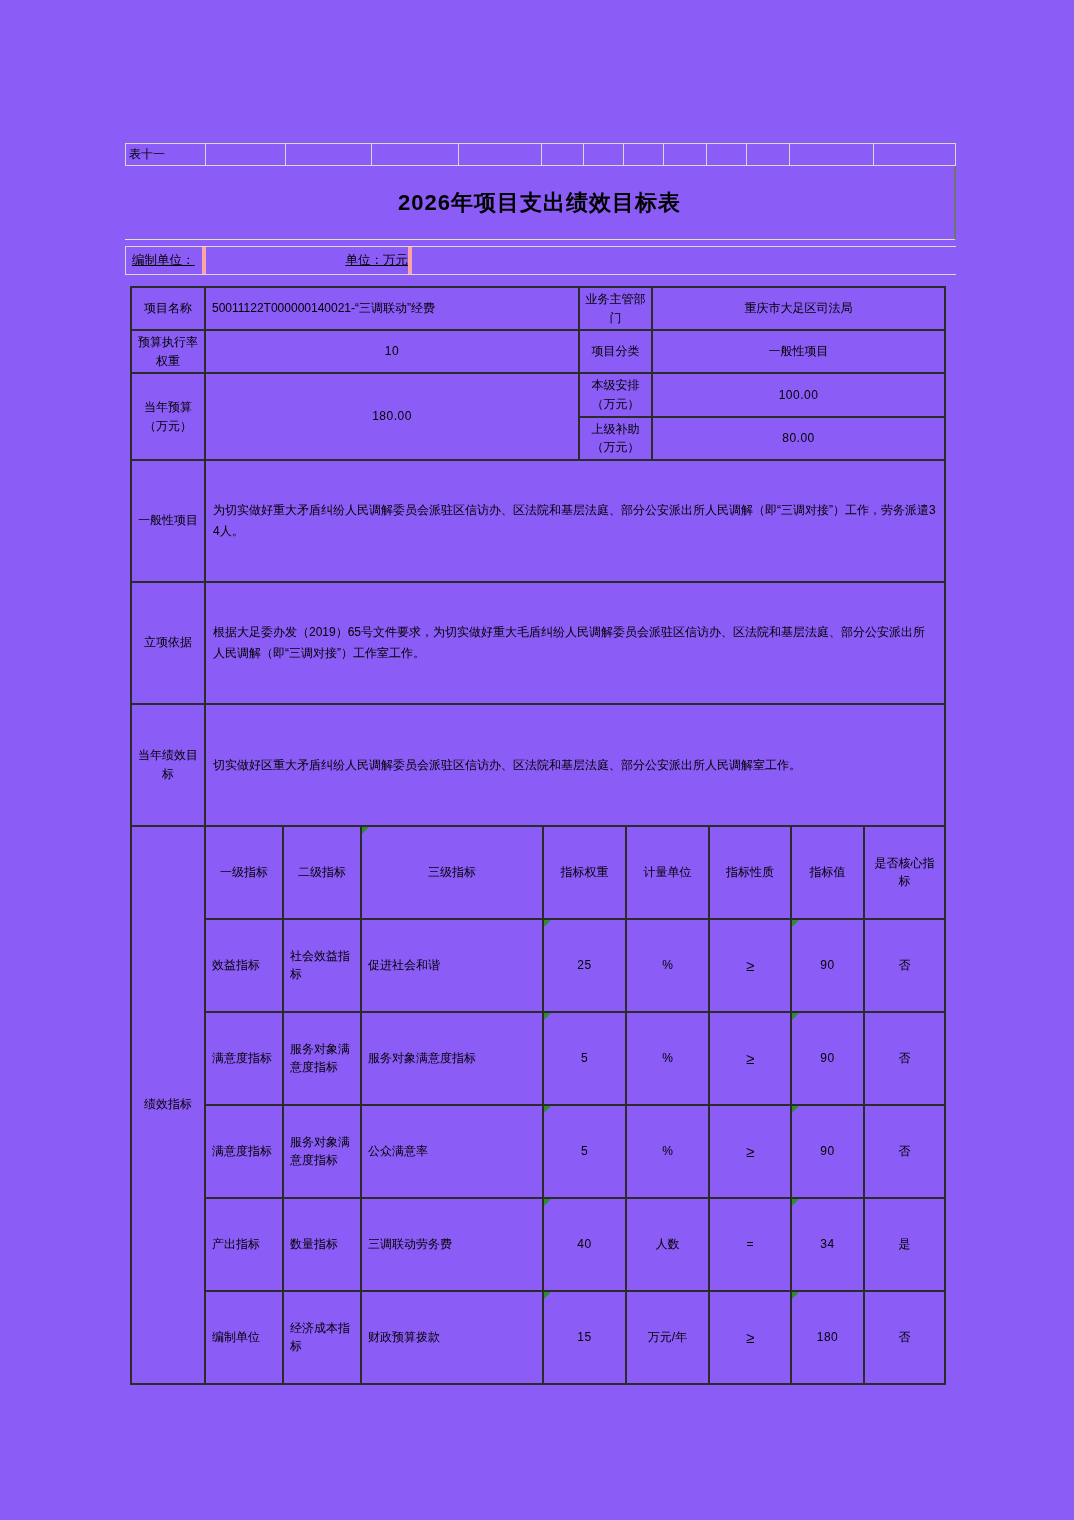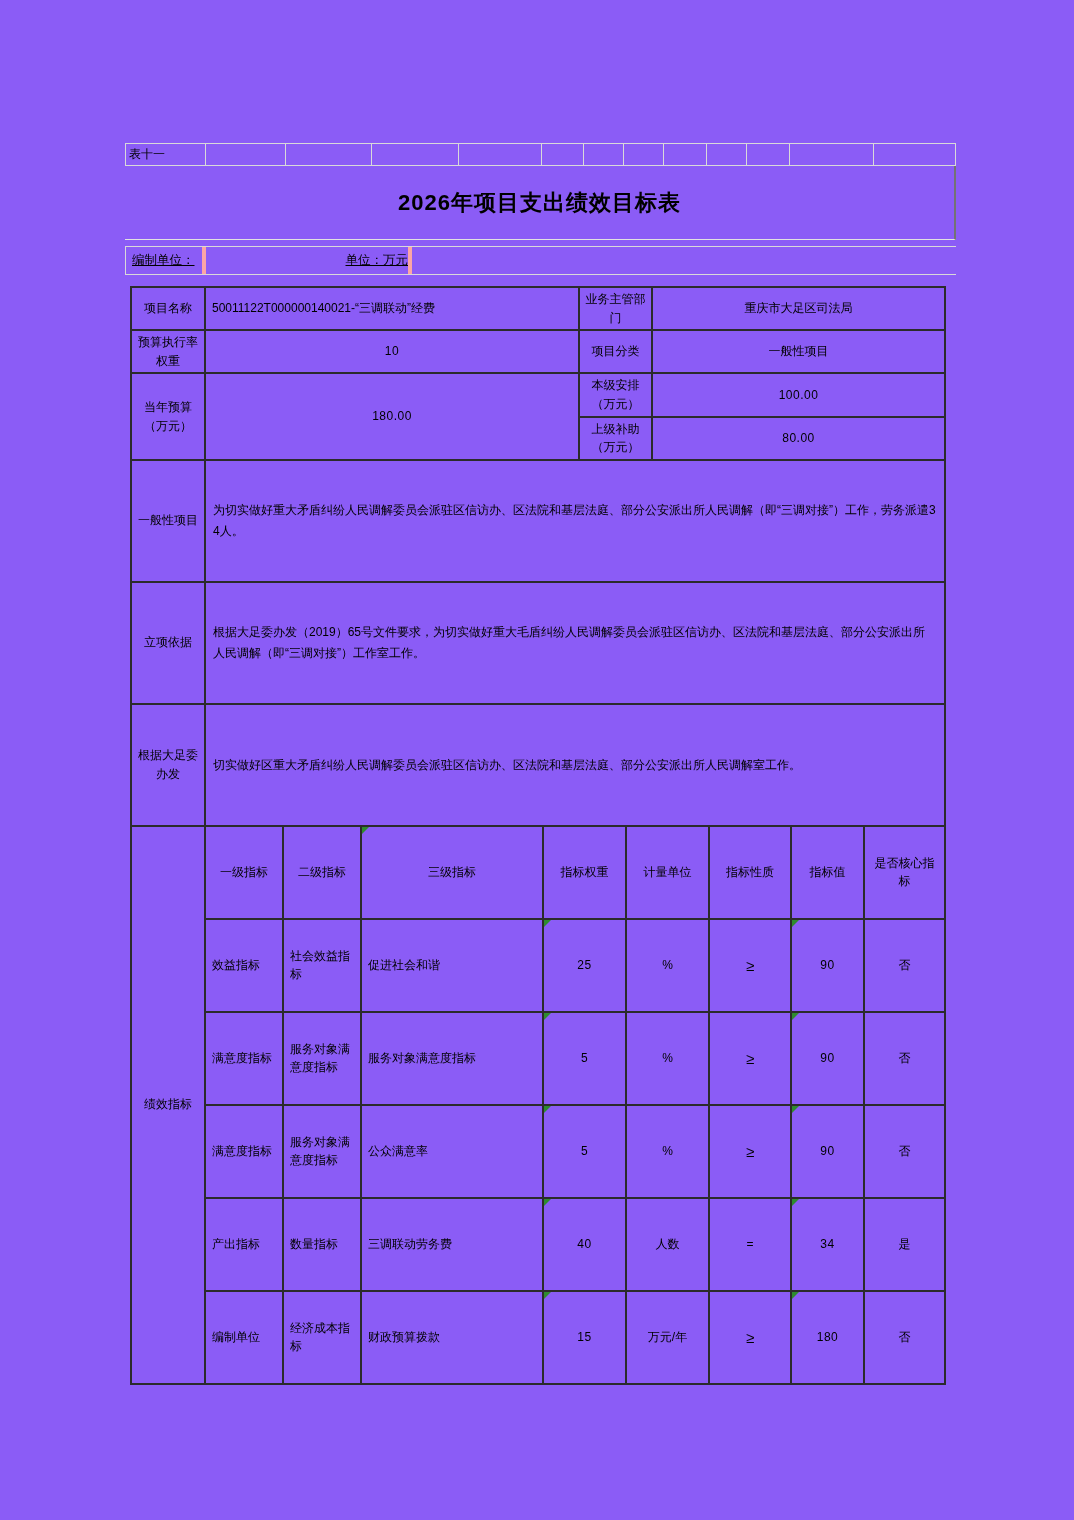--- a/index.html
+++ b/index.html
@@ -111,21 +111,21 @@
       </tr>
       <tr style="height:122px">
         <td class="lbl">一般性项目</td>
         <td class="longtext" colspan="3">为切实做好重大矛盾纠纷人民调解委员会派驻区信访办、区法院和基层法庭、部分公安派出所人民调解（即“三调对接”）工作，劳务派遣34人。</td>
       </tr>
       <tr style="height:122px">
         <td class="lbl">立项依据</td>
         <td class="longtext" colspan="3">根据大足委办发（2019）65号文件要求，为切实做好重大毛盾纠纷人民调解委员会派驻区信访办、区法院和基层法庭、部分公安派出所人民调解（即“三调对接”）工作室工作。</td>
       </tr>
       <tr style="height:122px">
-        <td class="lbl">根据大足委办发</td>
+        <td class="lbl">当年绩效目标</td>
         <td class="longtext" colspan="3">切实做好区重大矛盾纠纷人民调解委员会派驻区信访办、区法院和基层法庭、部分公安派出所人民调解室工作。</td>
       </tr>
     </tbody>
       </table>
 
     <table class="ind">
       <colgroup>
           <col style="width:74px">
           <col style="width:78px">
           <col style="width:78px">

